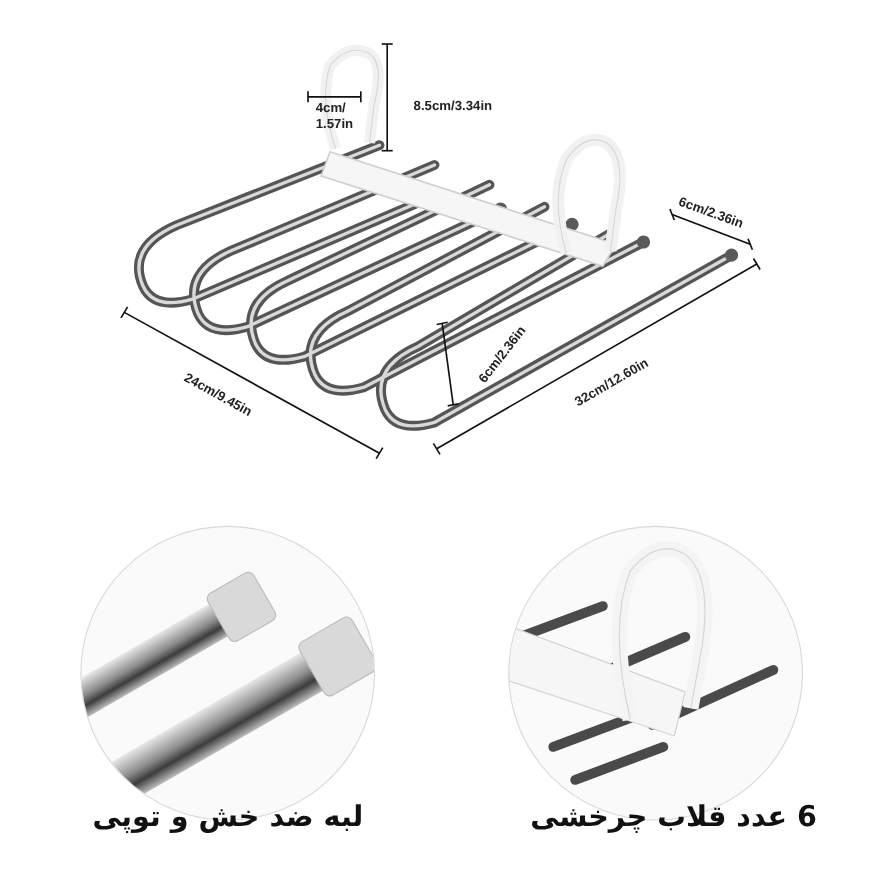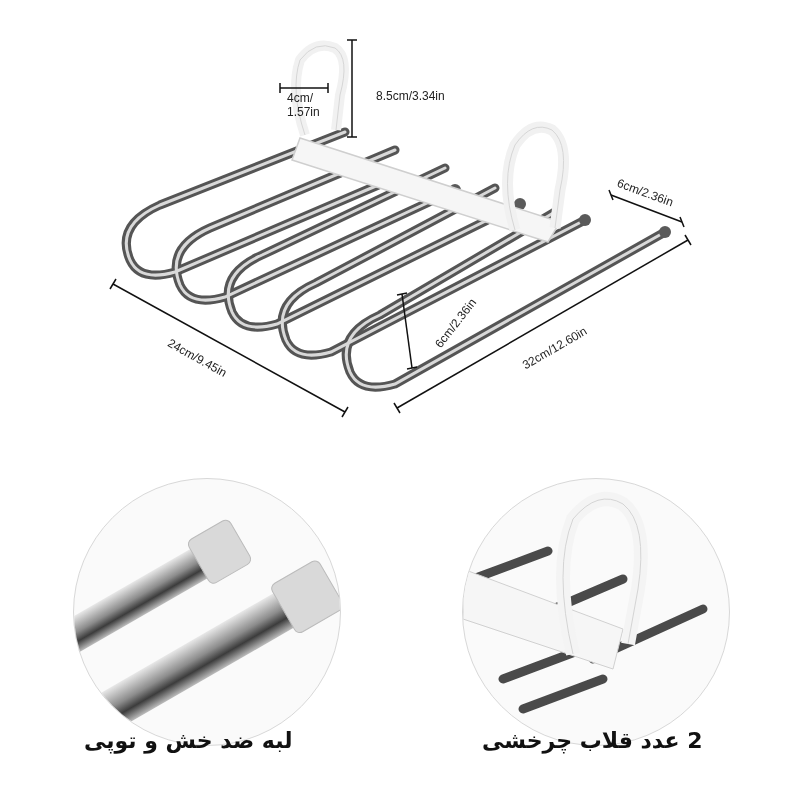--- a/index.html
+++ b/index.html
@@ -1,20 +1,20 @@
 <!DOCTYPE html>
 <html><head>
 <meta charset="utf-8">
 <style>
   html, body { margin:0; padding:0; background:#ffffff; }
   body { width:800px; height:800px; position:relative; overflow:hidden; font-family:"Liberation Sans", sans-serif; color:#111; }
-  .abs { position:absolute; }
+  .abs { position:absolute;font-weight:bold; }
   svg { position:absolute; left:0; top:0; }
   .dim-label { position:absolute; font-size:12px; color:#222; white-space:nowrap; transform-origin:left top; }
-  .caption { position:absolute; top:728px; font-size:22px; font-weight:bold; color:#111; direction:rtl; white-space:nowrap; font-family:"DejaVu Sans", sans-serif; }
+  .caption { position:absolute; top:728px; font-size:26px; font-weight:bold; color:#111; direction:rtl; white-space:nowrap; font-family:"DejaVu Sans", sans-serif; }
   .circle { position:absolute; width:266px; height:266px; border-radius:50%; border:1px solid #d8d8d8; overflow:hidden; background:#fafafa; }
 </style>
 </head>
 <body>
 
 <div class="abs" style="left:0;top:0;width:800px;height:460px;">
   <svg width="800" height="460" viewBox="0 0 800 460">
     <defs>
       <linearGradient id="steel" x1="0" y1="0" x2="0" y2="1">
         <stop offset="0" stop-color="#e8e8e8"></stop>
@@ -106,13 +106,13 @@
       <line x1="90" y1="130" x2="160" y2="100"></line>
       <line x1="130" y1="180" x2="240" y2="130"></line>
       <line x1="40" y1="200" x2="120" y2="170"></line>
       <line x1="60" y1="230" x2="140" y2="200"></line>
     </g>
     <path d="M0,90 L160,150 L150,190 L0,140 Z" fill="#f6f6f6" stroke="#d0d0d0"></path>
     <path d="M110,175 Q90,90 110,40 Q135,10 160,25 Q185,45 175,110 L165,165" fill="none" stroke="#f4f4f4" stroke-width="14"></path>
     <path d="M110,175 Q90,90 110,40 Q135,10 160,25 Q185,45 175,110 L165,165" fill="none" stroke="#d4d4d4" stroke-width="1"></path>
   </svg>
 </div>
-<div class="caption" style="left:482px;">2 عدد قلاب چرخشی</div>
+<div class="caption" style="left:482px;">6 عدد قلاب چرخشی</div>
 
 </body></html>

